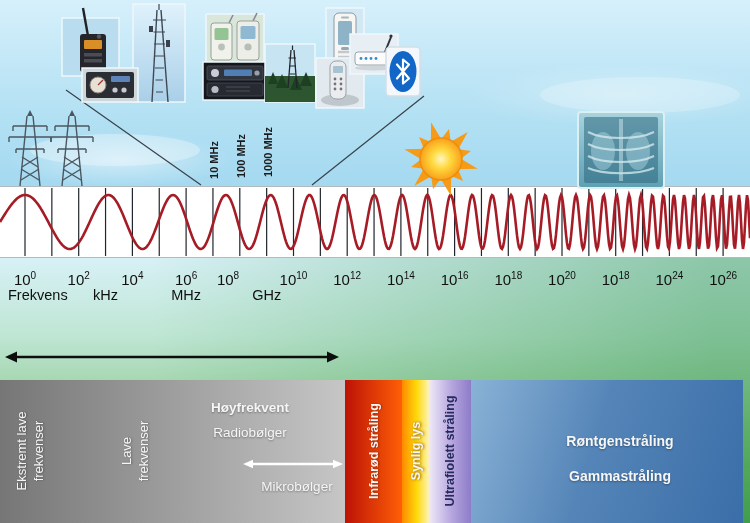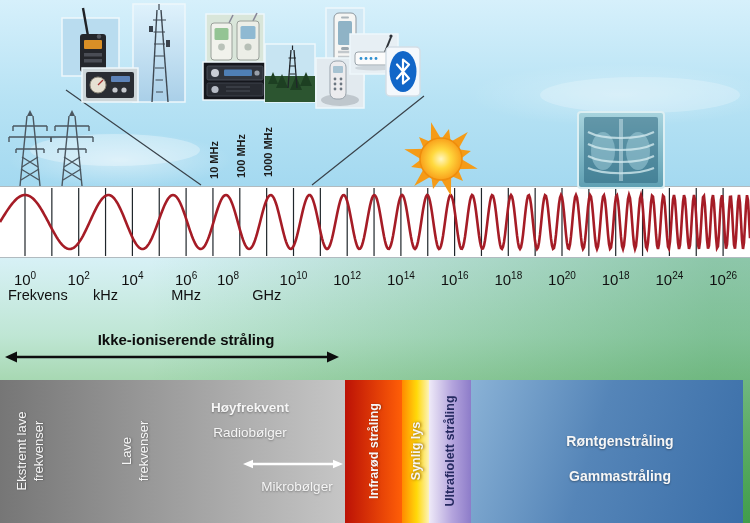--- a/index.html
+++ b/index.html
@@ -145,21 +145,20 @@
       <div class="unit" style="left: 105.55px;">kHz</div>
       <div class="unit" style="left: 186.1px;">MHz</div>
       <div class="unit" style="left: 266.65px;">GHz</div>
     </div>
   <div id="callout-labels">
       <div class="callout-label" style="left: 214px; top: 160px;">10 MHz</div>
       <div class="callout-label" style="left: 241px; top: 156px;">100 MHz</div>
       <div class="callout-label" style="left: 268px; top: 152px;">1000 MHz</div>
     </div>
 
-  <div class="region-label non-ion">Ikke-ioniserende stråling</div>
 
   <div class="bandrow">
     <div class="seg seg-gray">
       <div class="vrot elf">
         <span>Ekstremt lave</span>
         <span>frekvenser</span>
       </div>
       <div class="vrot lf">
         <span>Lave</span>
         <span>frekvenser</span>

